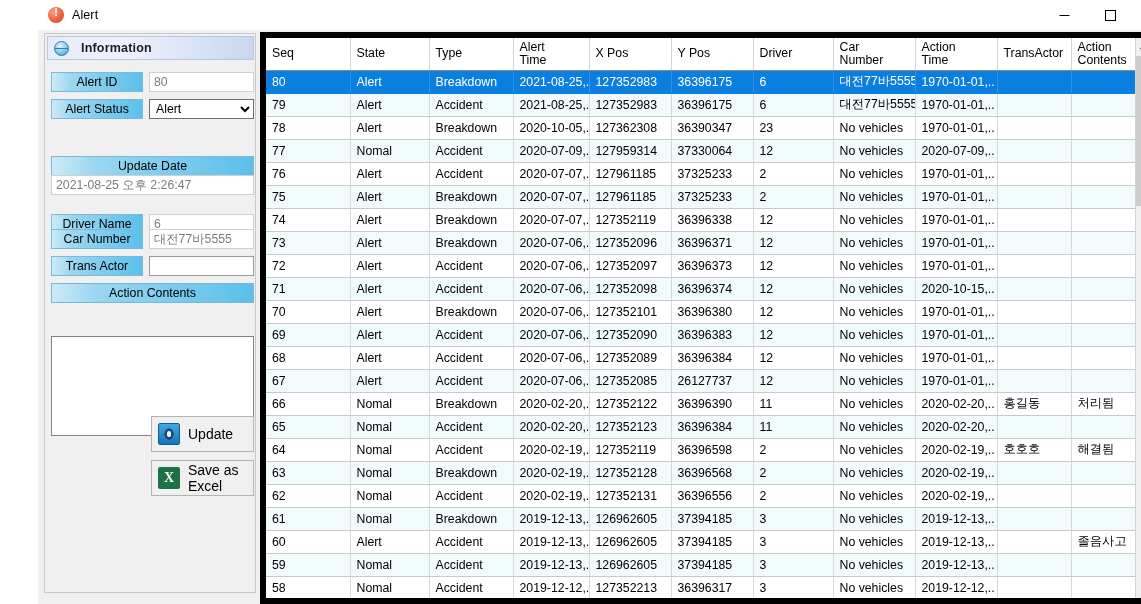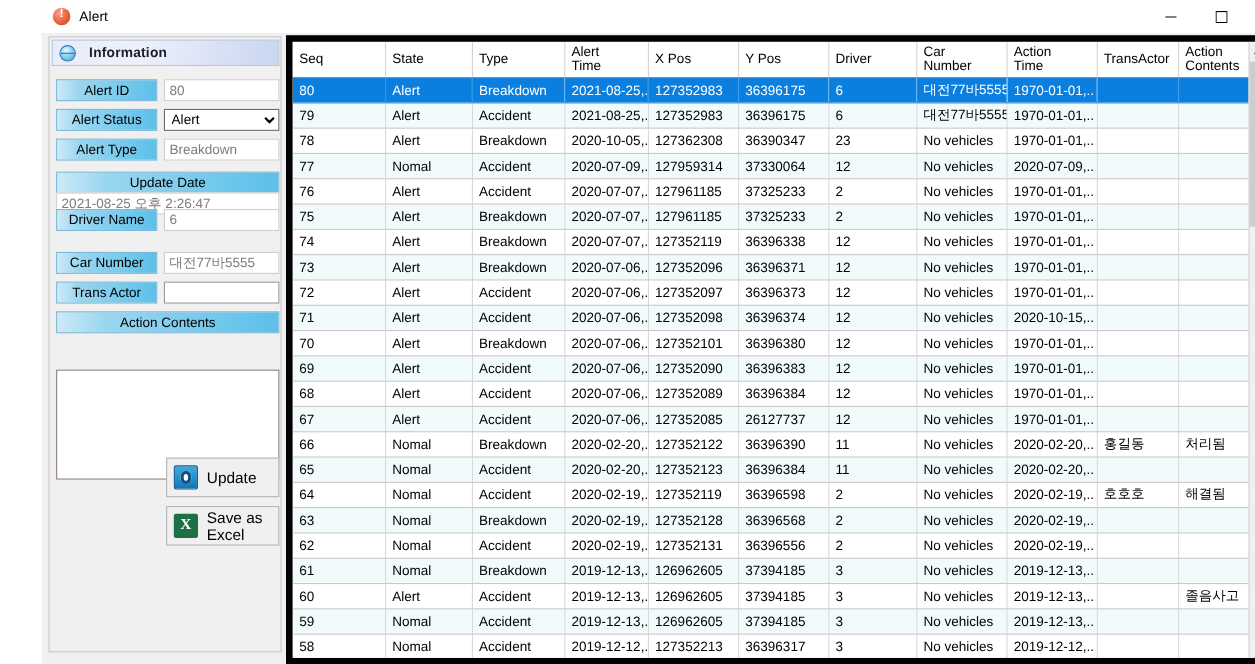--- a/index.html
+++ b/index.html
@@ -257,33 +257,29 @@
       </div>
 
       <div class="field-row" style="top:65px; width:203px;">
         <div class="lbl narrow">Alert Status</div>
         <select class="combo">
           <option>Alert</option>
           <option>Nomal</option>
         </select>
       </div>
 
-      <div class="field-row" style="top:92px; width:203px;">
-        <div class="lbl narrow">Alert Type</div>
-        <div class="txt right">Breakdown</div>
-      </div>
 
       <div class="field-row" style="top:122px; width:235px; height:20px;">
         <div class="lbl wide">Update Date</div>
       </div>
       <div class="field-row" style="top:141px; width:203px; height:20px;">
         <div class="txt wide">2021-08-25 오후 2:26:47</div>
       </div>
 
-      <div class="field-row" style="top:156px; width:203px;padding-left:24px;">
+      <div class="field-row" style="top:180px; width:203px;padding-left:24px;">
         <div class="lbl narrow">Driver Name</div>
         <div class="txt right">6</div>
       </div>
 
       <div class="field-row" style="top:195px; width:203px;">
         <div class="lbl narrow">Car Number</div>
         <div class="txt right">대전77바5555</div>
       </div>
 
       <div class="field-row" style="top:222px; width:162px;">

